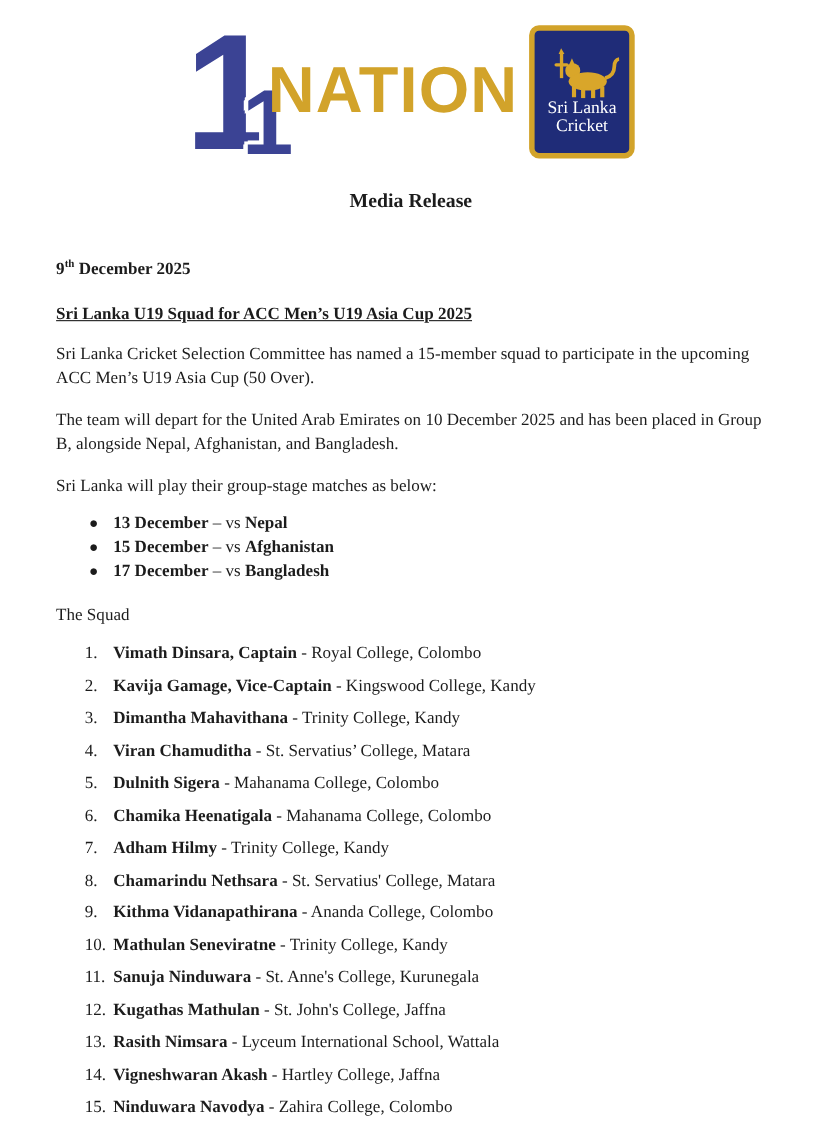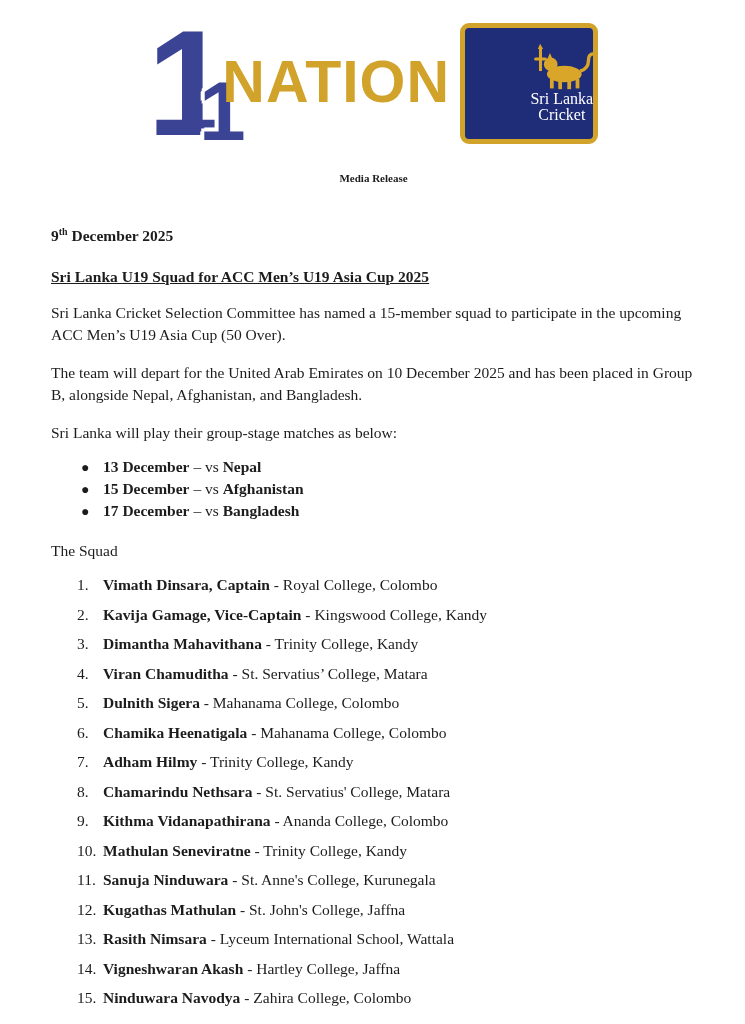--- a/index.html
+++ b/index.html
@@ -36,36 +36,36 @@
   .logo-words { display:flex; flex-direction:column; z-index:3; }
   .word-team {
     font-family:"Liberation Sans", sans-serif; font-weight:bold;
     font-size:59px; line-height:0.92; letter-spacing:6px; color:#3b4394;
   }
   .word-nation {
     font-family:"Liberation Sans", sans-serif; font-weight:bold;
     font-size:59px; line-height:0.98; letter-spacing:1px; color:#d2a32a;
   }
   .slc-emblem {
-    width:138px; height:121px; margin-left:10px;
+    width:96px; height:121px; margin-left:10px;
     background:#1f2c78;
     border:5px solid #d2a32a; border-radius:9px;
-    display:flex; flex-direction:column; align-items:flex-end; justify-content:center;
+    display:flex; flex-direction:column; align-items:center; justify-content:center;
     flex:none;
   }
   .emblem-text {
     color:#ffffff; text-align:center;
     font-family:"Liberation Serif", serif;
     font-size:16px; line-height:1.02; margin-top:1px;
   }
   .emblem-text span { display:block; }
 
   
   .doc { padding:0 49px 0 51px; }
-  .title { text-align:center; font-size:11px; font-weight:bold; margin-top:24px; }
+  .title { text-align:center; font-size:18px; font-weight:bold; margin-top:24px; }
   .date { font-weight:bold; font-size:15.5px; margin-top:42px; }
   .date sup { font-size:10px; }
   .headline {
     font-size:15.5px; font-weight:bold; text-decoration:underline;
     margin-top:23px;
   }
   .para { font-size:15.5px; line-height:22px; margin-top:16px; }
 
   .matches { list-style:none; margin:12px 0 0 30px; }
   .matches li { font-size:15.5px; line-height:21px; }

